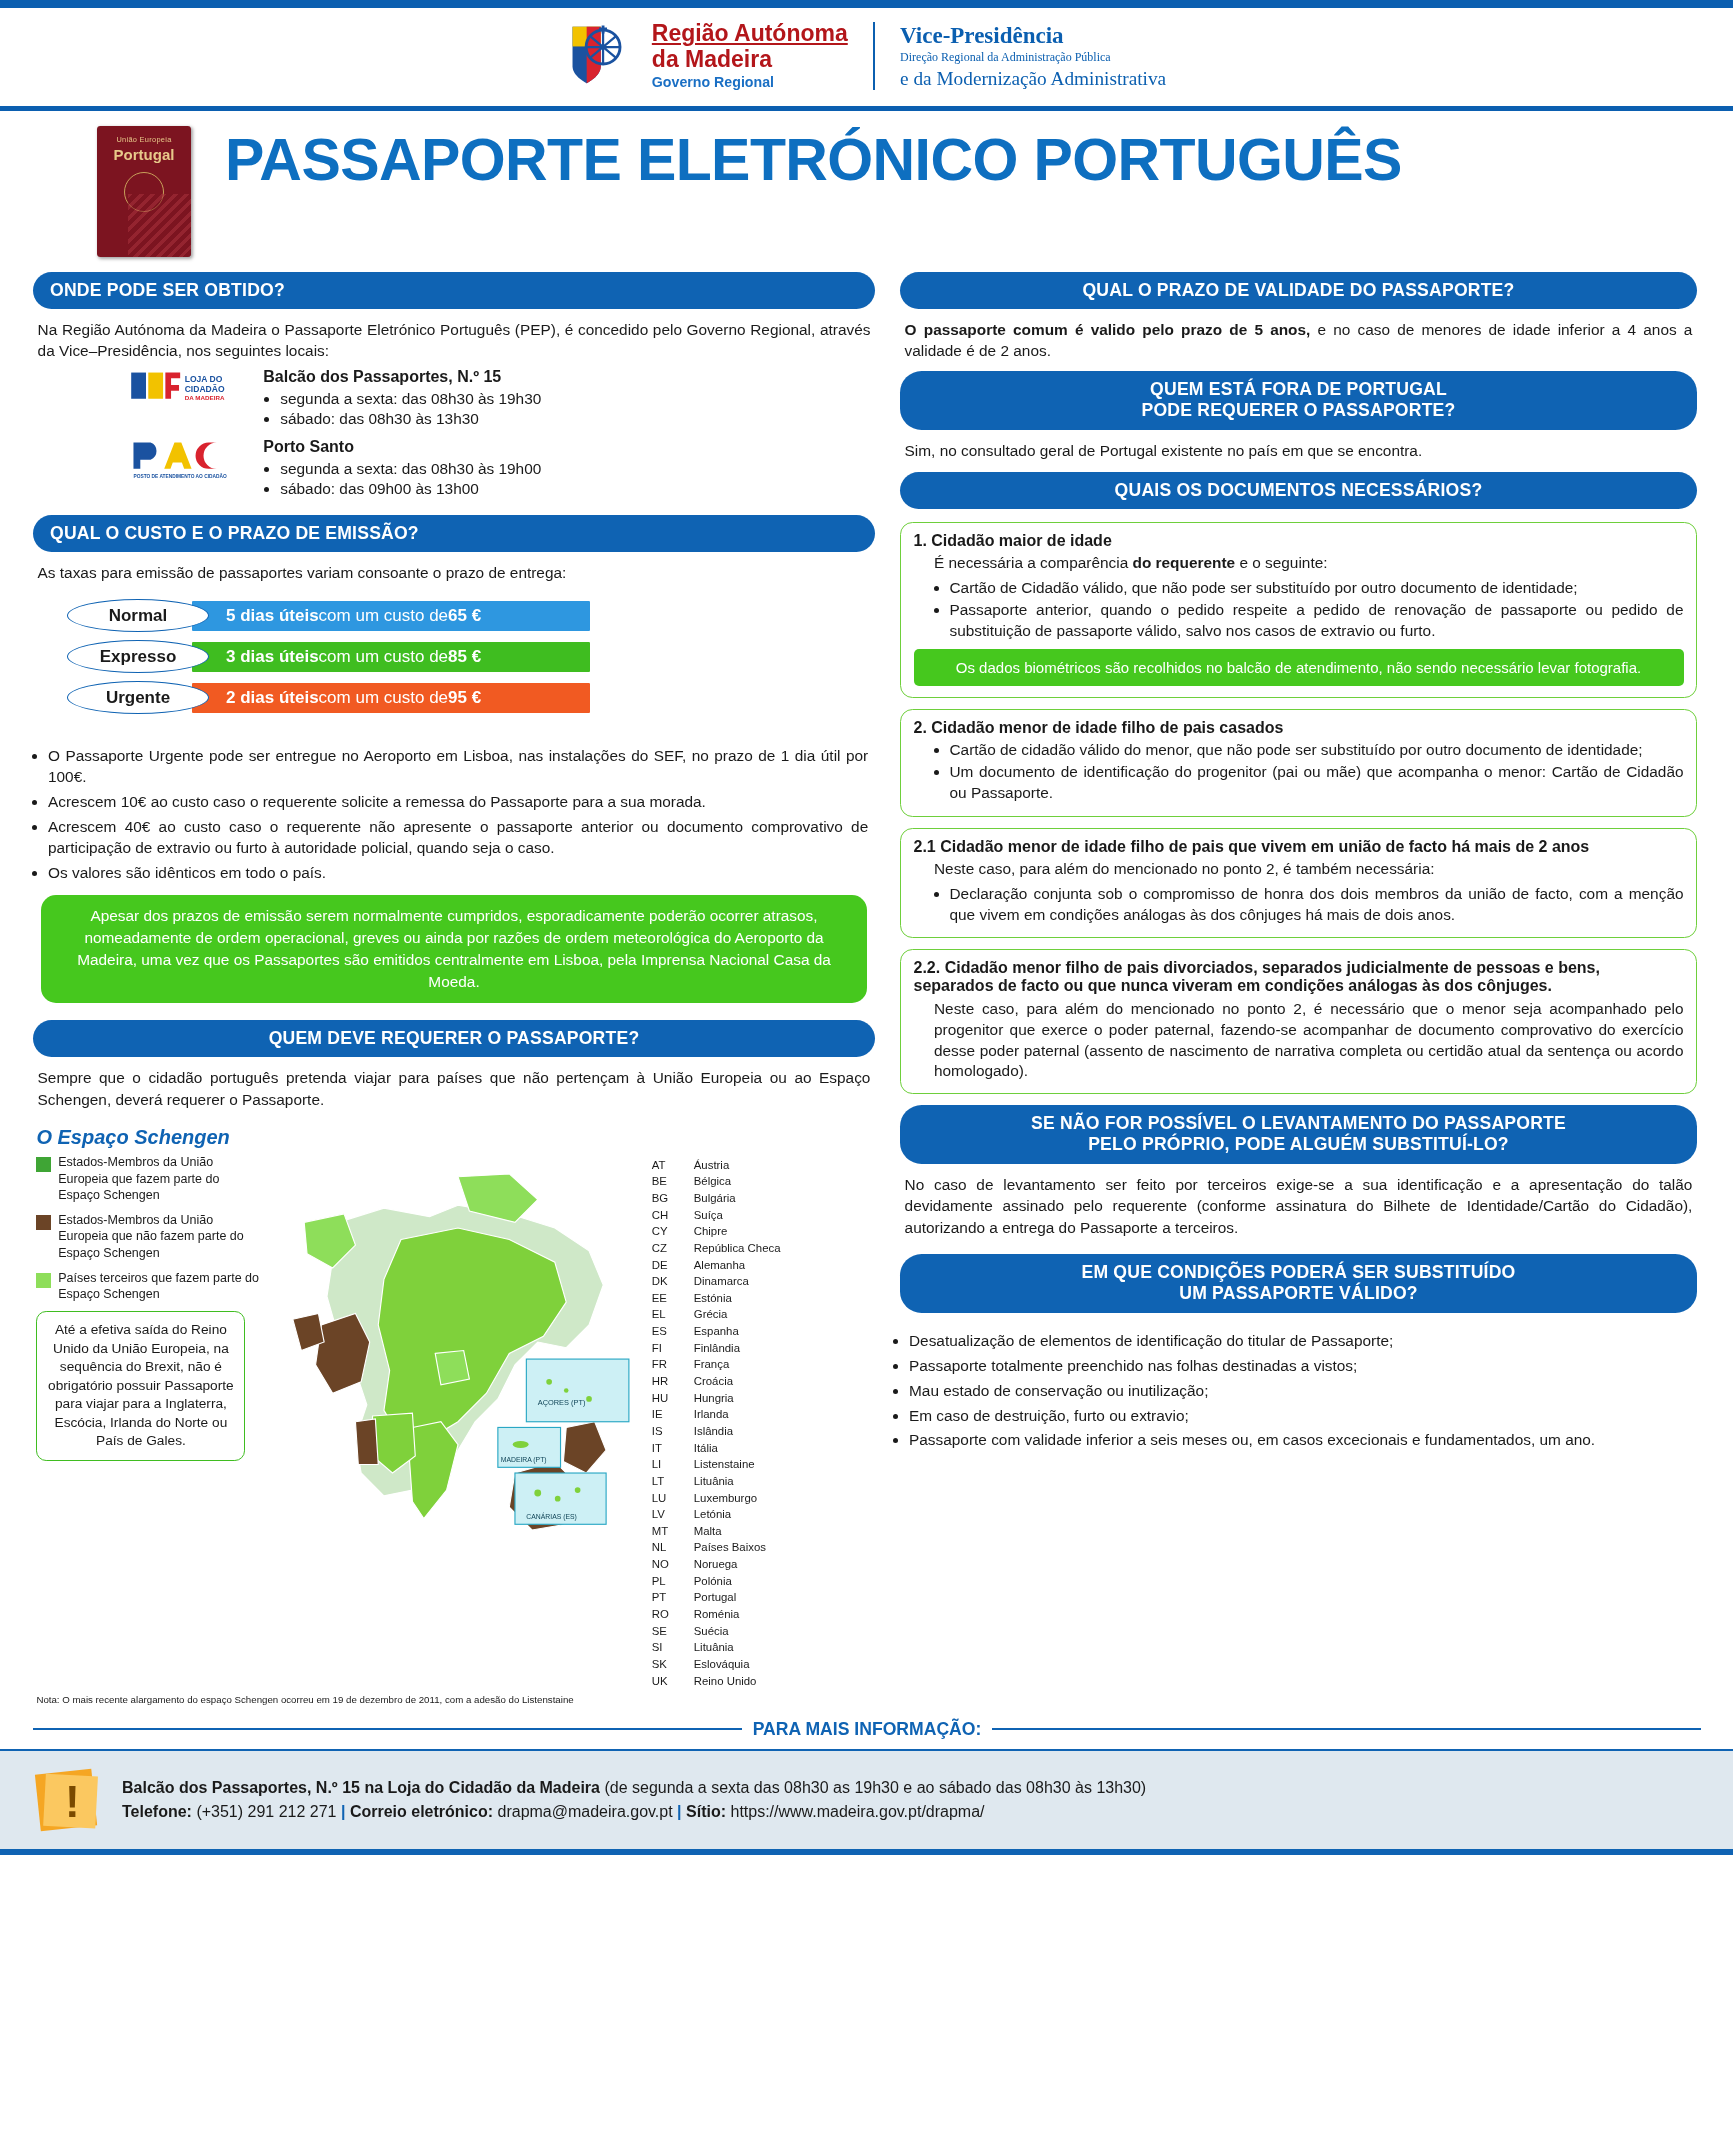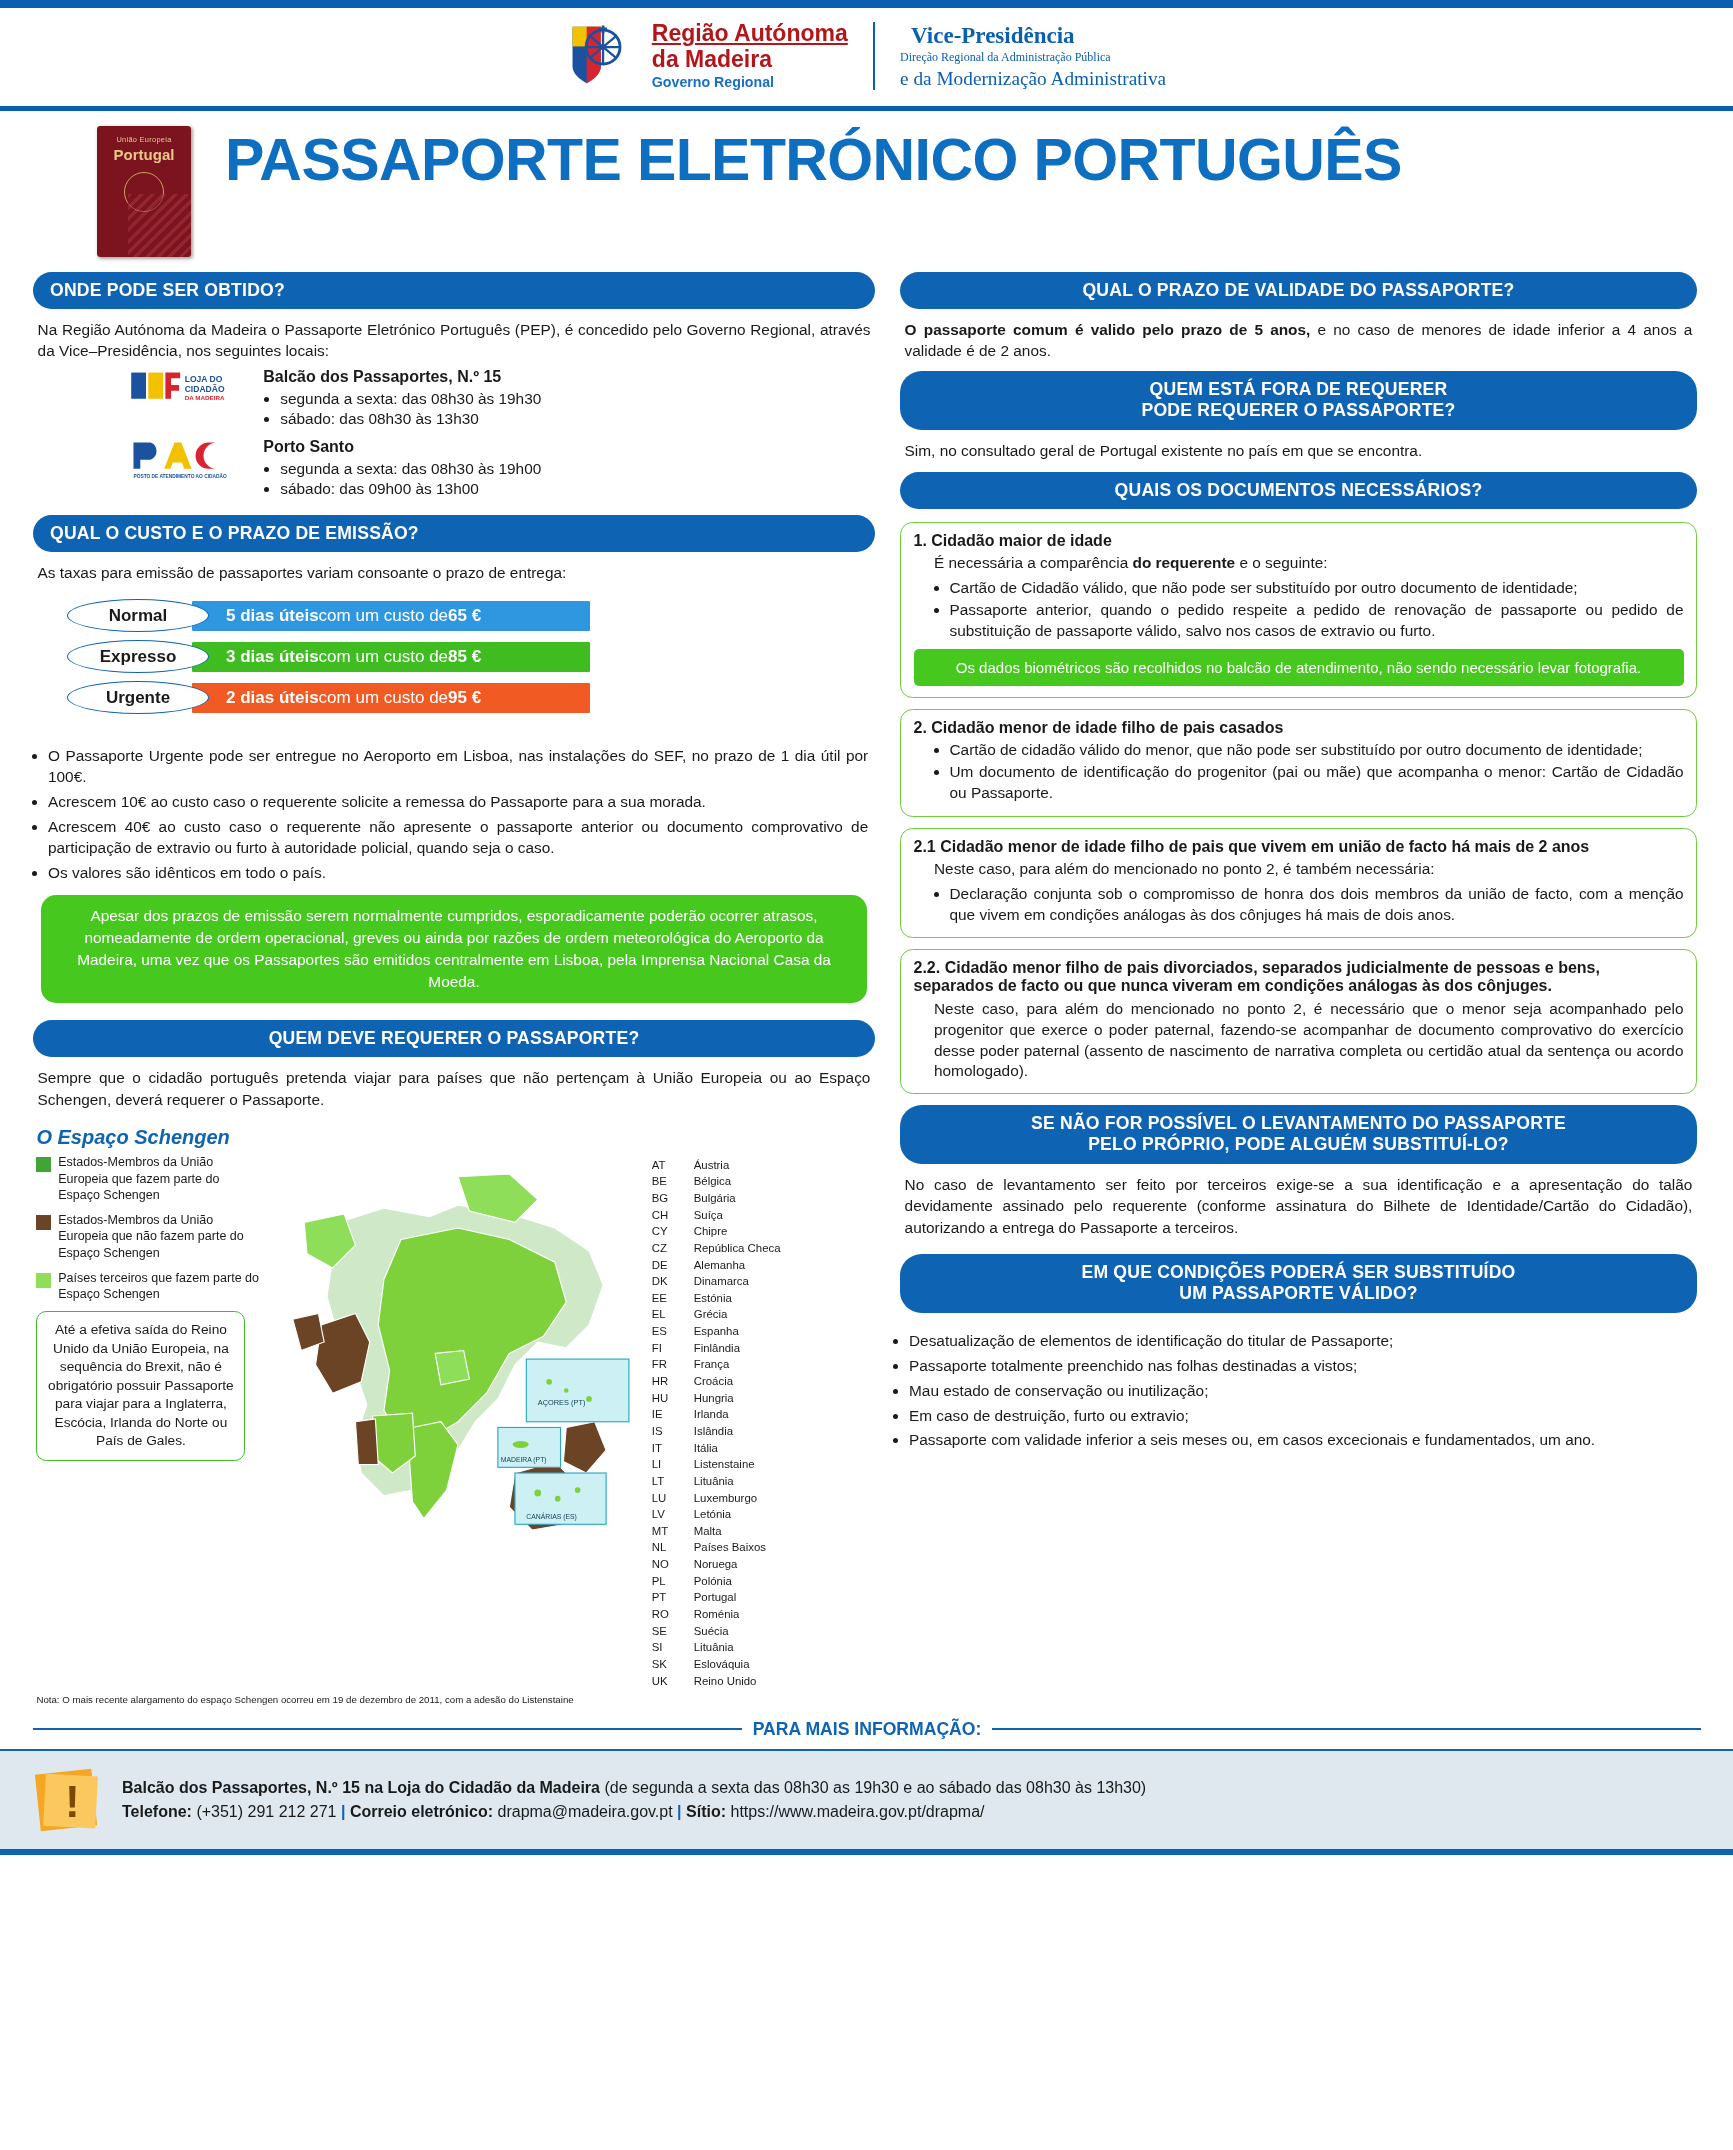--- a/index.html
+++ b/index.html
@@ -21,21 +21,21 @@
   }
   .brandwrap { display:flex; align-items:center; gap:15px; }
   .crest { width:69px; height:63px; position:relative; }
   .crest svg { width:69px; height:63px; display:block; }
   .brandtext { line-height:1.12; }
   .brandtext .l1 { font-size:23px; font-weight:bold; color:#b3161a;text-decoration:underline; }
   .brandtext .l2 { font-size:23px; font-weight:bold; color:#b3161a; }
   .brandtext .l3 { font-size:14.2px; font-weight:bold; color:#1a6fc4; margin-top:2.3px; }
   .vdiv { width:2.3px; height:68px; background:#0b5fb0; margin:0 25px; }
   .deptext { line-height:1.3; }
-  .deptext .d1 { font-size:23px; font-weight:bold; color:#0b5fb0; font-family:"Liberation Serif", serif;margin-left:11px; }
+  .deptext .d1 { font-size:23px; font-weight:bold; color:#0b5fb0; font-family:"Liberation Serif", serif; }
   .deptext .d2 { font-size:12px; color:#0b5fb0; font-family:"Liberation Serif", serif; }
   .deptext .d3 { font-size:19.3px; color:#0b5fb0; font-family:"Liberation Serif", serif; }
 
   
   .titlerow { display:flex; align-items:flex-start; padding: 15px 0 10.2px 97px; }
   .passport-img {
     width:94px; height:131px; border-radius:3.4px;
     background:#7c1420;
     position:relative; box-shadow: 1.1px 1.1px 3.4px rgba(0,0,0,.35);
     overflow:hidden;
@@ -417,21 +417,21 @@
     </div>
 
     <div class="colR">
 
       <div class="banner center">QUAL O PRAZO DE VALIDADE DO PASSAPORTE?</div>
       <div class="para">
         <b>O passaporte comum é valido pelo prazo de 5 anos,</b><span> e no caso de menores de idade inferior a 4 anos a validade é de 2 anos.</span>
       </div>
 
       <div class="banner center two" style="margin-top:5.7px;">
-        <div>QUEM ESTÁ FORA DE REQUERER</div>
+        <div>QUEM ESTÁ FORA DE PORTUGAL</div>
         <div>PODE REQUERER O PASSAPORTE?</div>
       </div>
       <div class="para">Sim, no consultado geral de Portugal existente no país em que se encontra.</div>
 
       <div class="banner center" style="margin-top:8px;">QUAIS OS DOCUMENTOS NECESSÁRIOS?</div>
 
       <div style="height:12.5px"></div>
 
       <div class="gbox">
         <div class="h">1. Cidadão maior de idade</div>

